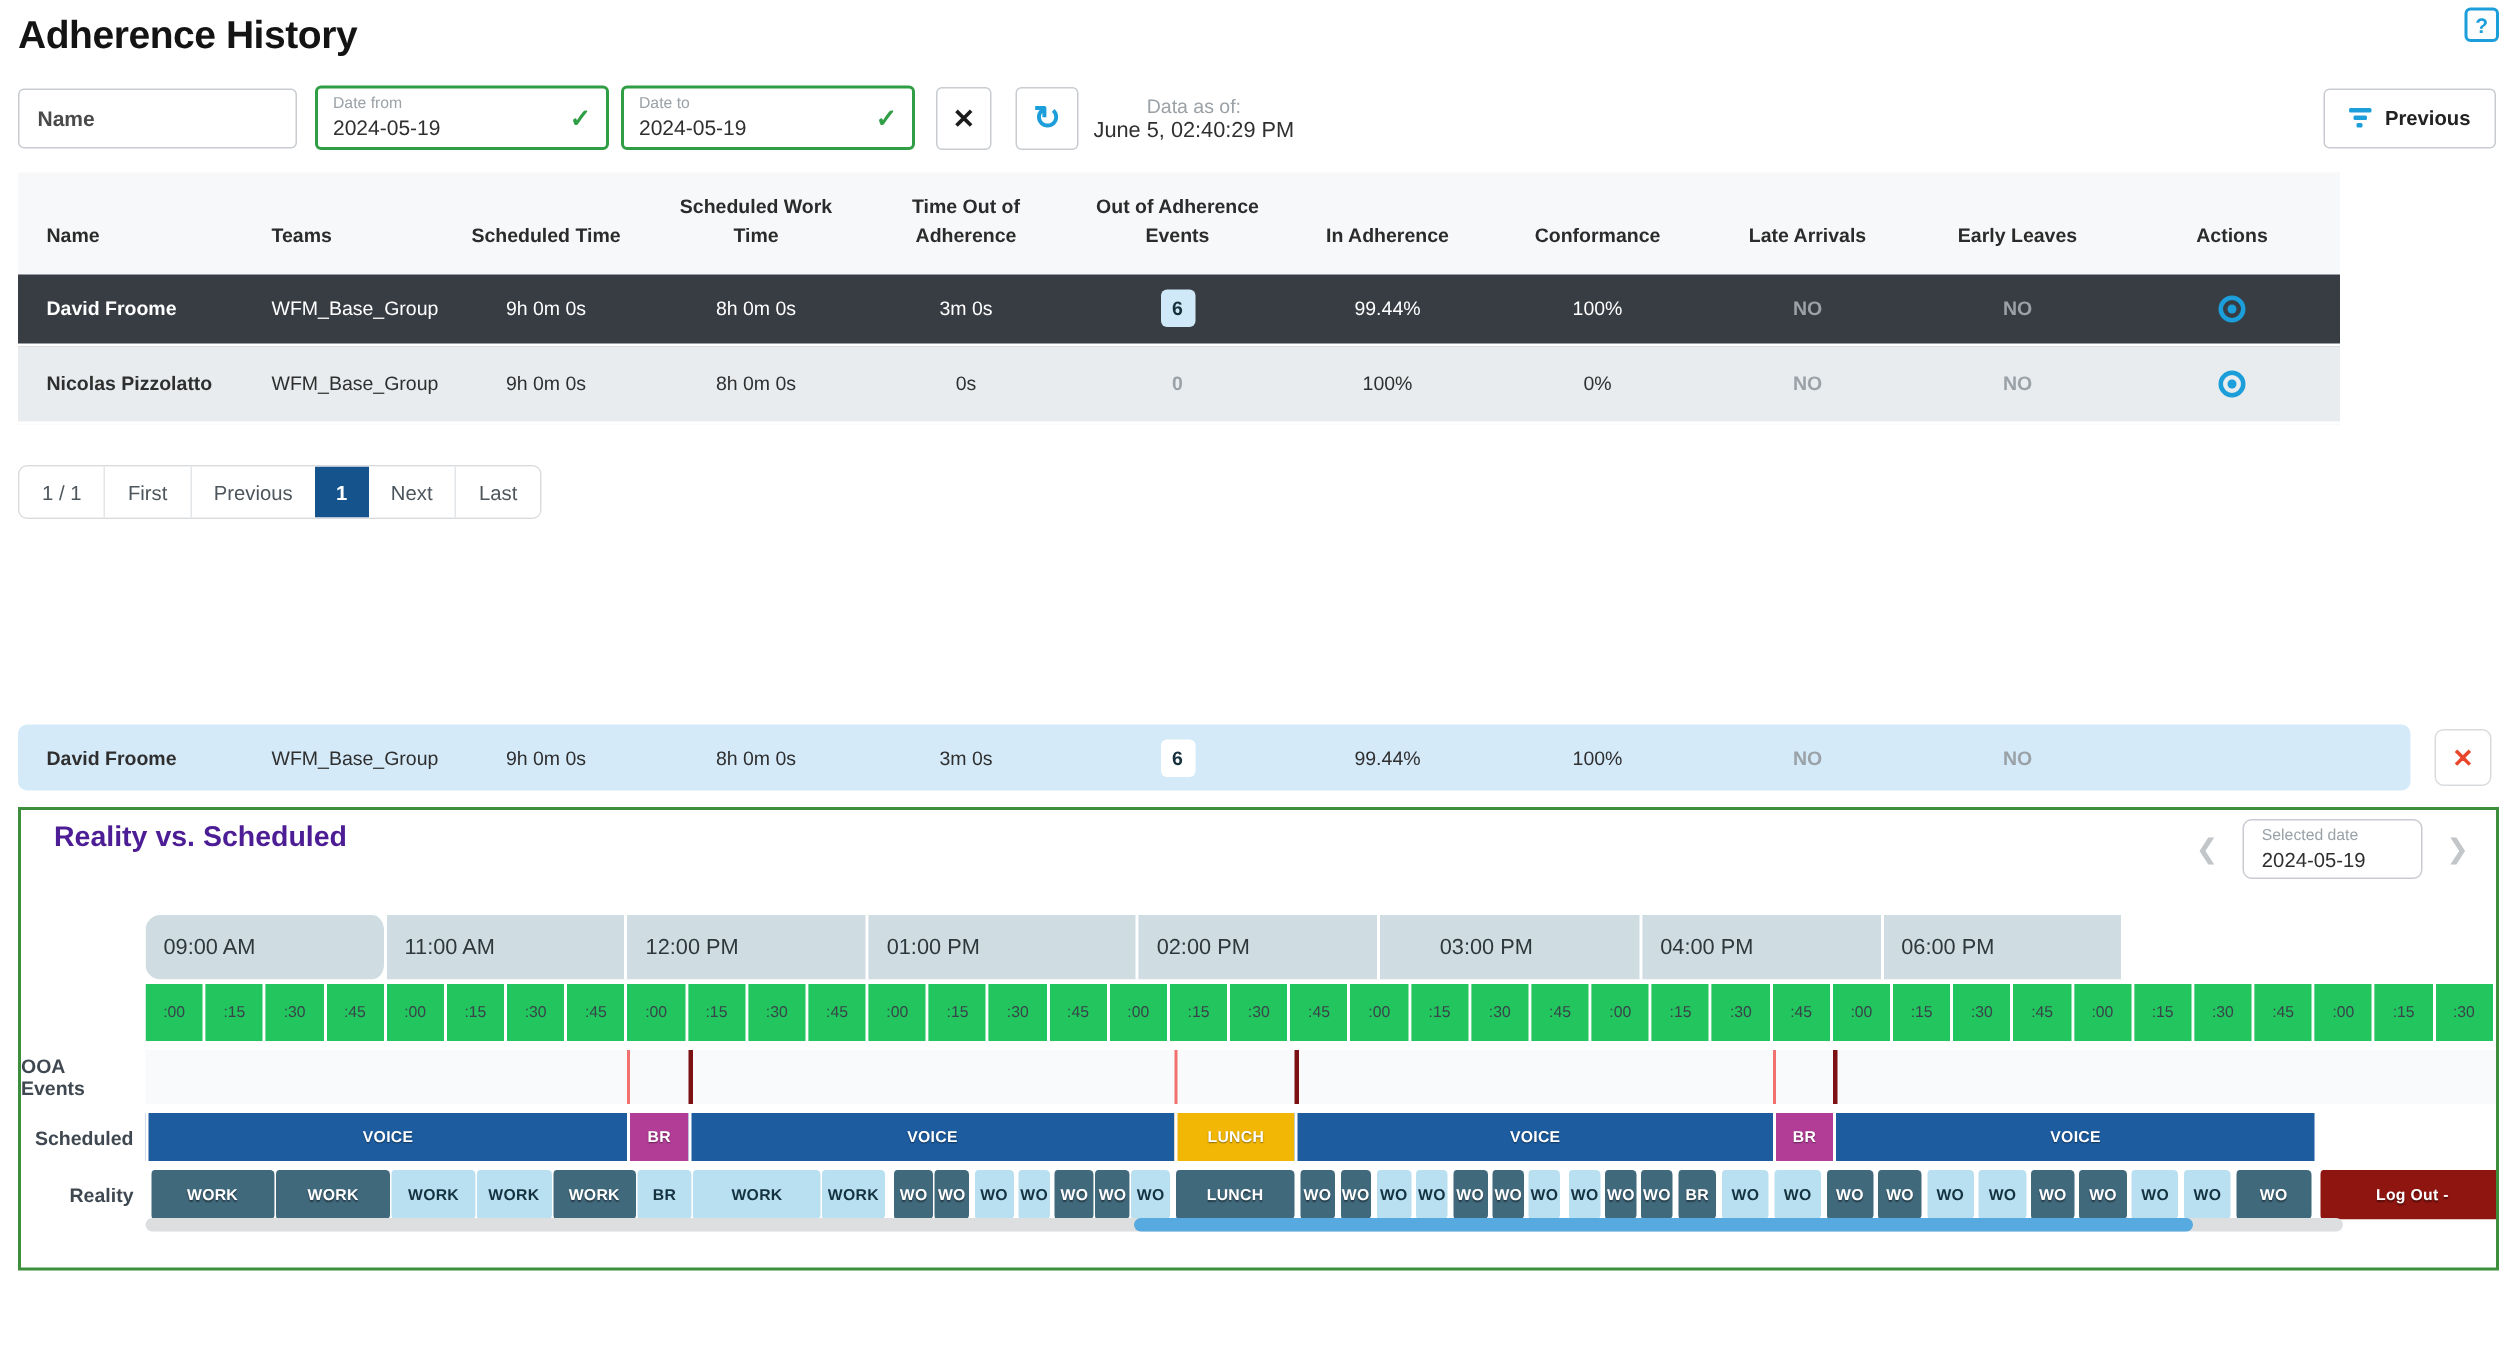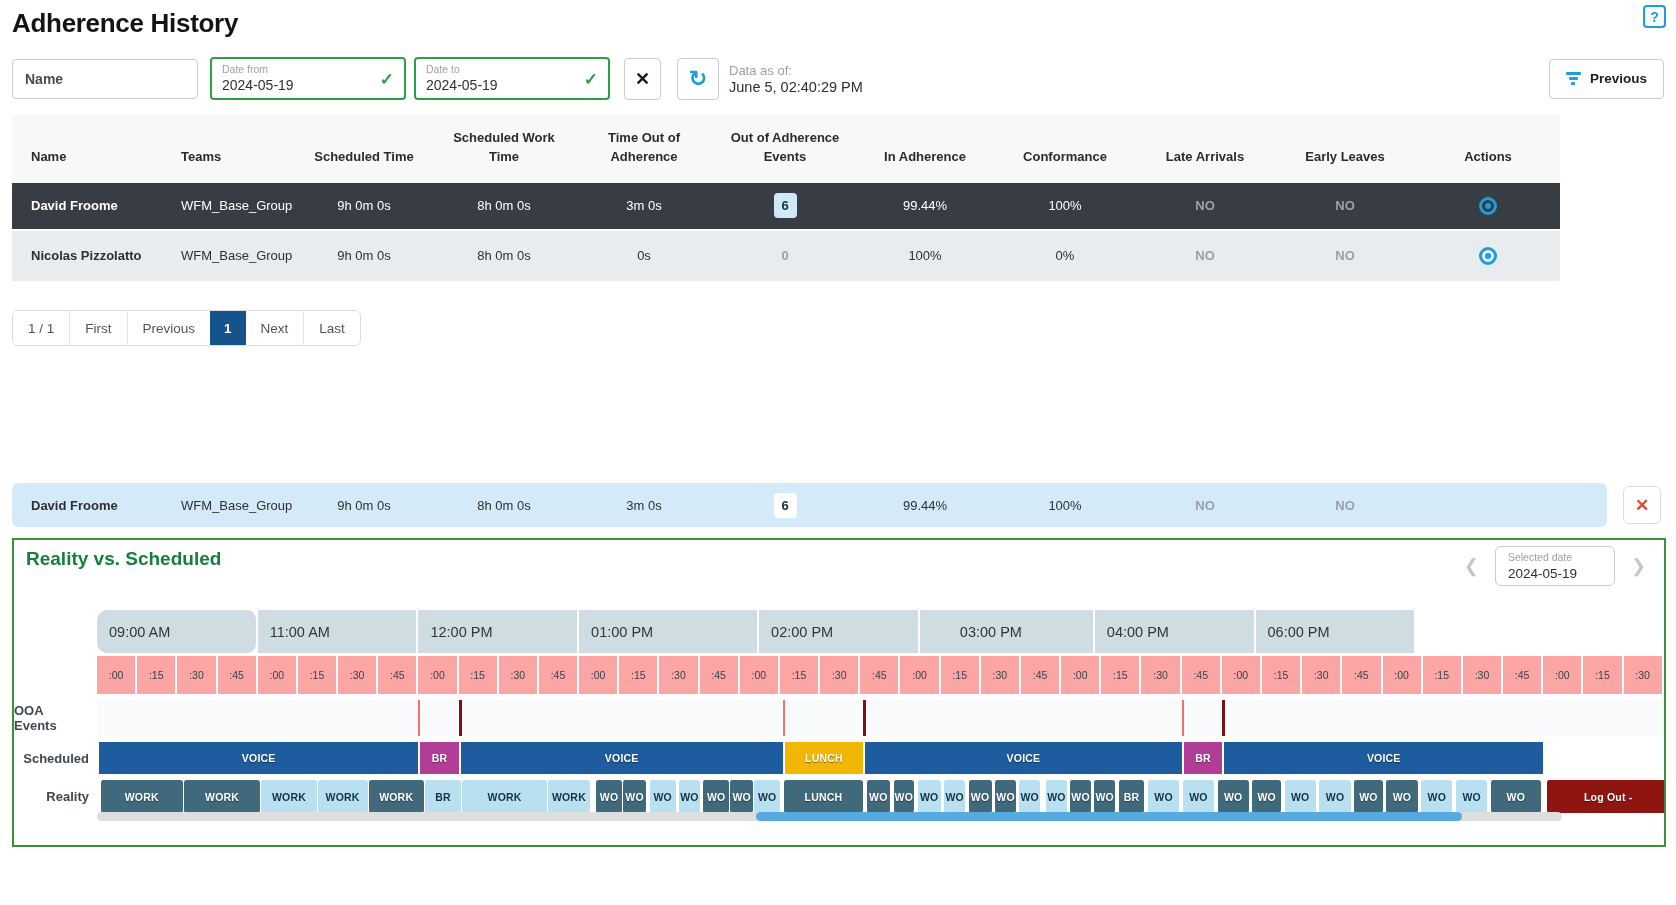--- a/index.html
+++ b/index.html
@@ -17,21 +17,21 @@
                 font-family:"Liberation Sans", sans-serif; margin-right:12px; }
   .name-input::placeholder { color:#4a4a4a; font-weight:700; opacity:1; }
   .date-box { position:relative; width:196px; height:43px; border:2px solid #2f9e44; border-radius:4px; background:#fff; margin-right:8px; cursor:pointer; }
   .date-box .lbl { position:absolute; left:10px; top:4px; font-size:10.5px; color:#9aa1a7; }
   .date-box .val { position:absolute; left:10px; bottom:5px; font-size:14px; color:#2f2f2f; }
   .date-box .chk { position:absolute; right:10px; top:50%; transform:translateY(-50%); color:#2f9e44; font-size:17px; font-weight:700; }
   .clear-btn { width:37px; height:42px; border:1px solid #c8ccd0; border-radius:4px; background:#fff; font-size:18px; font-weight:700; color:#1b1b1b;
                display:flex; align-items:center; justify-content:center; margin:0 16px 0 6px; cursor:pointer; }
   .refresh-btn { width:42px; height:42px; border:1px solid #c8ccd0; border-radius:4px; background:#fff; color:#1b9ed9; font-size:22px; font-weight:700;
                  display:flex; align-items:center; justify-content:center; margin-right:10px; cursor:pointer; }
-  .data-asof .lbl { font-size:13px; color:#9aa1a7; }
+  .data-asof .lbl { font-size:13px; color:#9aa1a7;text-align:center; }
   .data-asof .val { font-size:14.5px; color:#2f2f2f; margin-top:1px; }
   .spacer { flex:1; }
   .filters-btn { height:40px; padding:0 16px; border:1px solid #c8ccd0; border-radius:4px; background:#fff; display:flex; align-items:center; gap:9px; cursor:pointer; }
   .filters-btn .txt { font-size:13.5px; font-weight:700; color:#222; }
   .funnel { display:flex; flex-direction:column; align-items:center; gap:2px; }
   .funnel i { display:block; height:3px; background:#1b9ed9; border-radius:1px; }
   .funnel i:nth-child(1){ width:15px; } .funnel i:nth-child(2){ width:9px; } .funnel i:nth-child(3){ width:4px; }
 
   
   .adh-table { position:absolute; left:12px; top:115px; width:1548px; }
@@ -64,38 +64,38 @@
   .detail-row { width:1595px; height:44px; background:#d4eaf9; border-radius:6px; display:grid;
                 grid-template-columns:150px 132px 140px 140px 140px 142px 138px 142px 138px 142px 144px 1fr; align-items:center; }
   .detail-row .c { text-align:center; font-size:13px; color:#2f2f2f; }
   .detail-row .c.left { text-align:left; padding-left:19px; font-weight:700; }
   .detail-row .muted { color:#9aa1a7; font-weight:700; }
   .detail-close { width:38px; height:38px; margin-left:16px; border:1px solid #d9dcde; border-radius:6px; background:#fff; color:#e8472b;
                   font-size:17px; font-weight:700; display:flex; align-items:center; justify-content:center; cursor:pointer; }
 
   
   .panel { position:absolute; left:12px; top:538px; width:1654px; height:309px; border:2px solid #3d8f3d; background:#fff; }
-  .panel-title { position:absolute; left:12px; top:8px; font-size:19px; font-weight:700; color:#15803d; }
+  .panel-title { position:absolute; left:22px; top:8px; font-size:19px; font-weight:700; color:#4c1d95; }
   .date-nav { position:absolute; right:12px; top:6px; display:flex; align-items:center; gap:10px; }
   .chev { font-size:18px; color:#c3c6c9; cursor:pointer; padding:4px 6px; }
   .sel-date { position:relative; width:120px; height:40px; border:1px solid #c8ccd0; border-radius:6px; background:#fff; cursor:pointer; }
   .sel-date .lbl { position:absolute; left:12px; top:4px; font-size:10.5px; color:#9aa1a7; }
   .sel-date .val { position:absolute; left:12px; bottom:4px; font-size:13.5px; color:#2f2f2f; }
 
   .tl-section { position:absolute; left:0; top:70px; right:0; }
   .tl-row { display:flex; margin-bottom:6px; }
   .tl-label { width:83px; flex:none; display:flex; align-items:center; justify-content:flex-end; padding-right:8px;
               font-size:13px; font-weight:600; color:#3f4850; }
   .tl-area { position:relative; width:1567px; flex:none; overflow:hidden; }
   .hours-row .tl-area, .ticks-row .tl-area { display:flex; }
   .hours-row { margin-bottom:0; }
   .hour-cell { flex:none; height:43px; background:#cfdde2; border-right:2px solid #fff; display:flex; align-items:center;
                padding-left:12px; font-size:14.5px; color:#2e373c; }
   .ticks-row { margin-top:3px; margin-bottom:6px; }
-  .tick-cell { flex:none; height:38px; background:#fca5a5; border-right:2px solid #fff; display:flex; align-items:center; justify-content:center;
+  .tick-cell { flex:none; height:38px; background:#22c55e; border-right:2px solid #fff; display:flex; align-items:center; justify-content:center;
                font-size:10.5px; color:#39434a; }
   .ooa-area { height:36px; background:#f8fafb; }
   .ooa-line { position:absolute; top:0; bottom:0; }
   .ooa-line.start { width:2px; background:#f0716f; }
   .ooa-line.end { width:3px; background:#7c1113; }
   .sched-area { height:32px; }
   .real-area { height:33px; }
   .blk { position:absolute; top:0; bottom:0; display:flex; align-items:center; justify-content:center; overflow:hidden; white-space:nowrap;
          font-size:10.5px; font-weight:700; color:#fff; letter-spacing:.2px; text-shadow:0 1px 1px rgba(0,0,0,.45); border-left:2px solid #fff; }
   .real-area .blk { border-radius:3px; border-left:1px solid #fff; }

